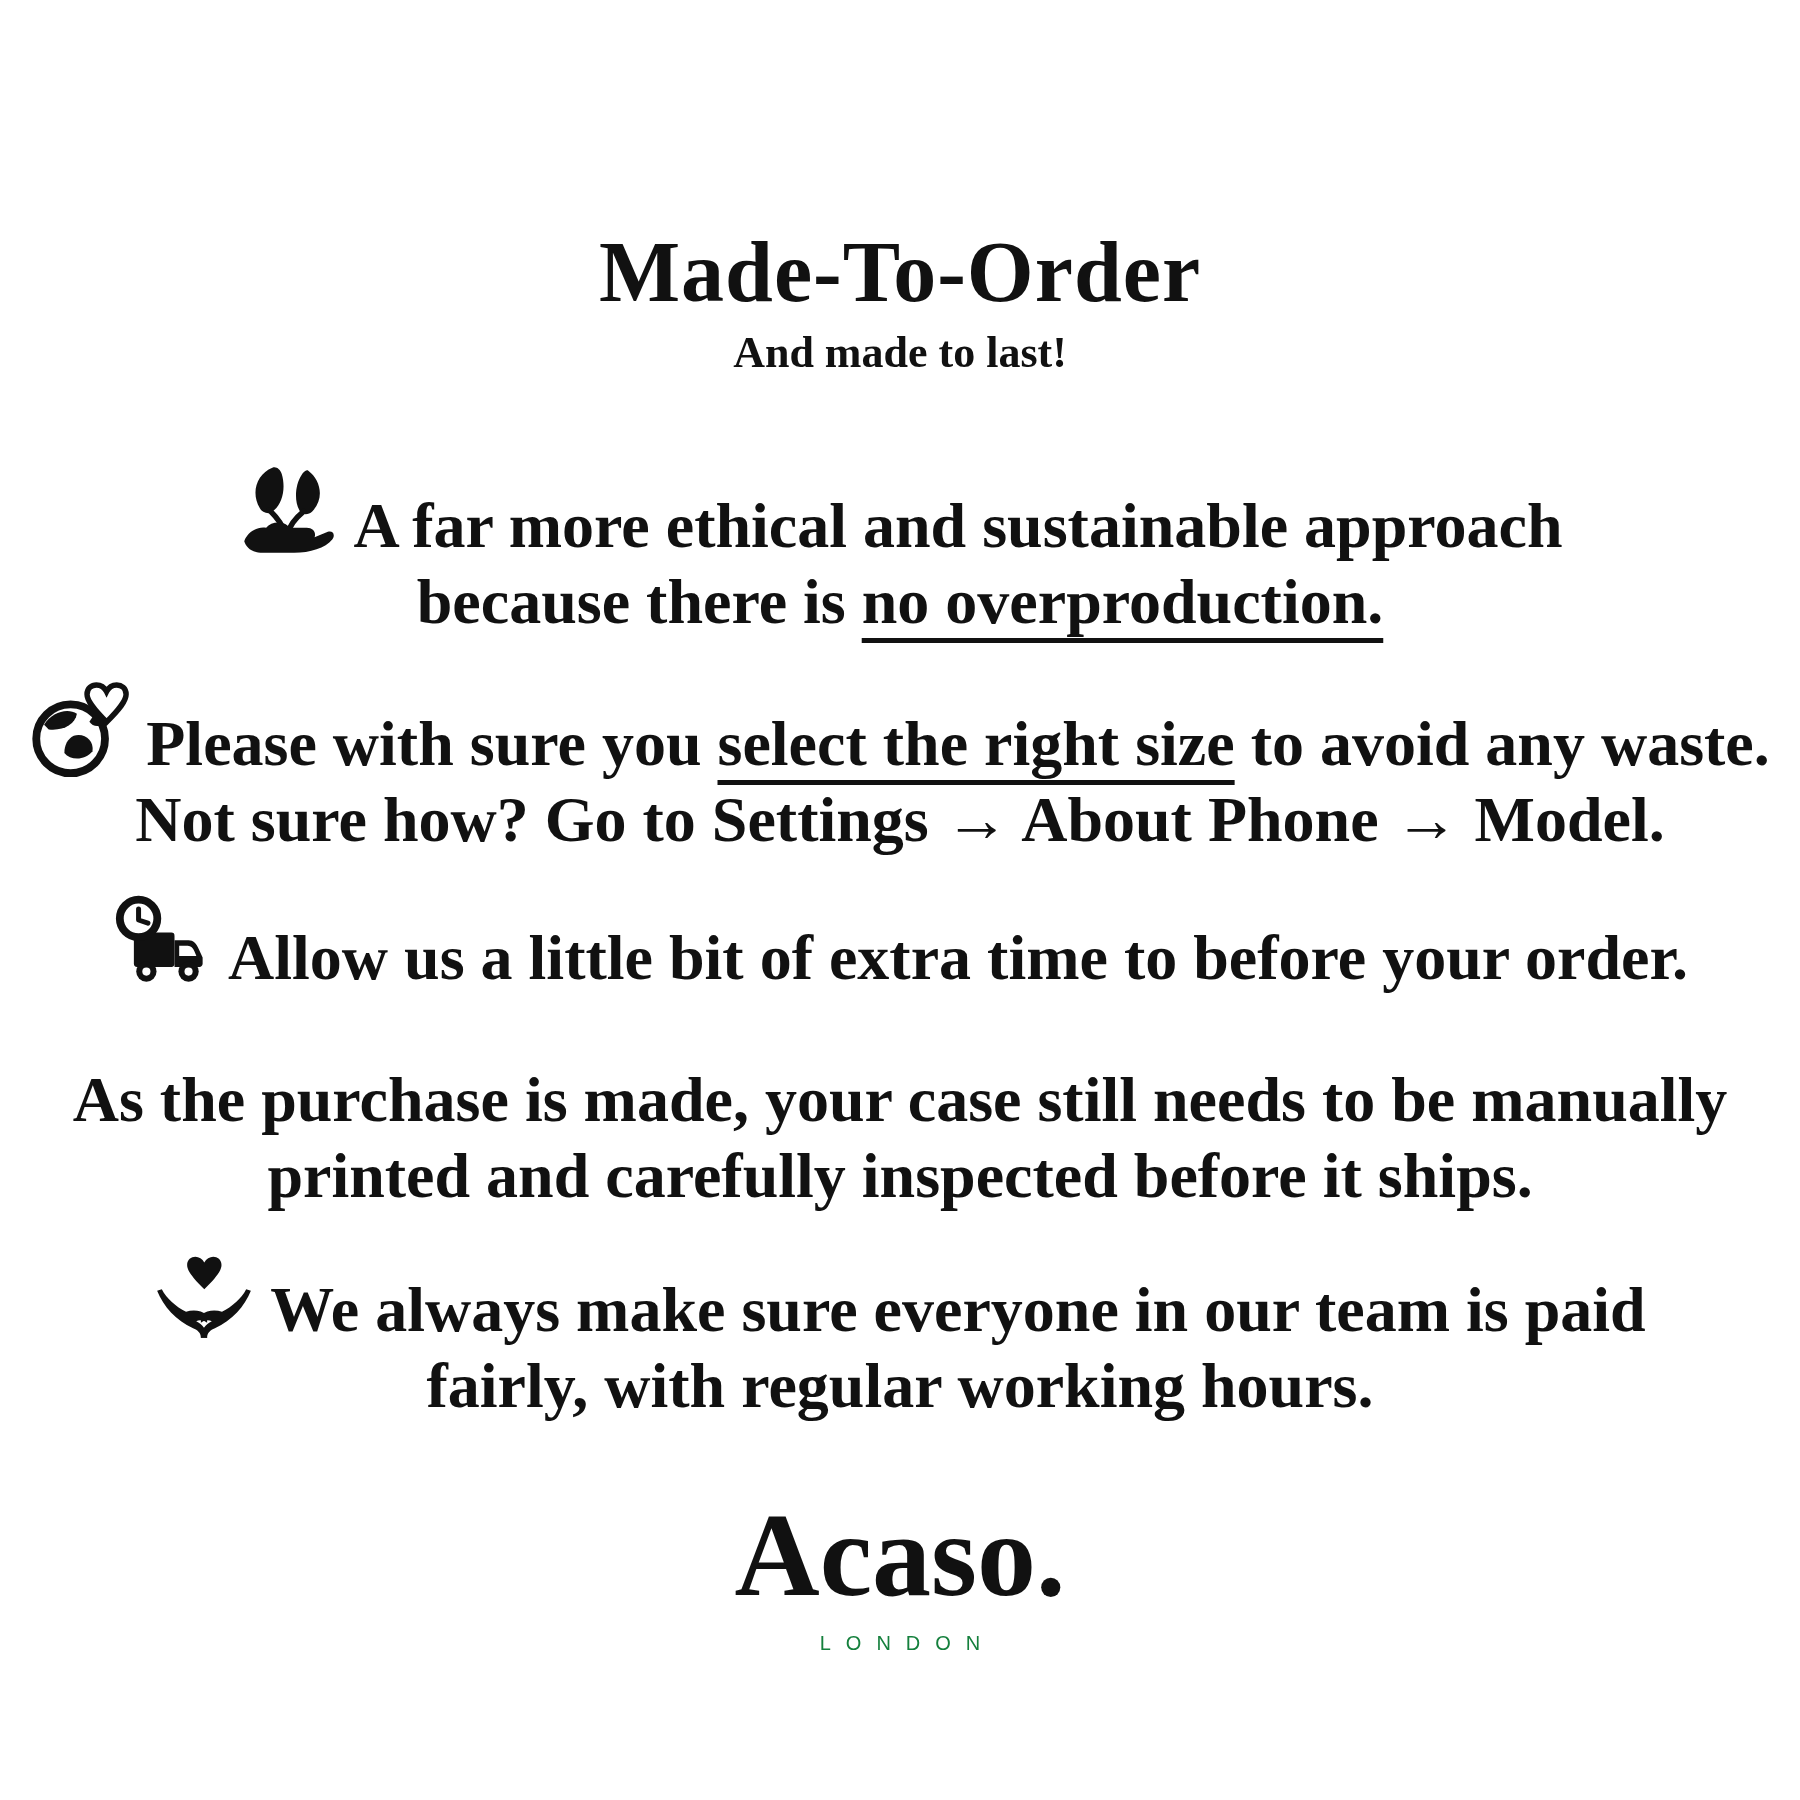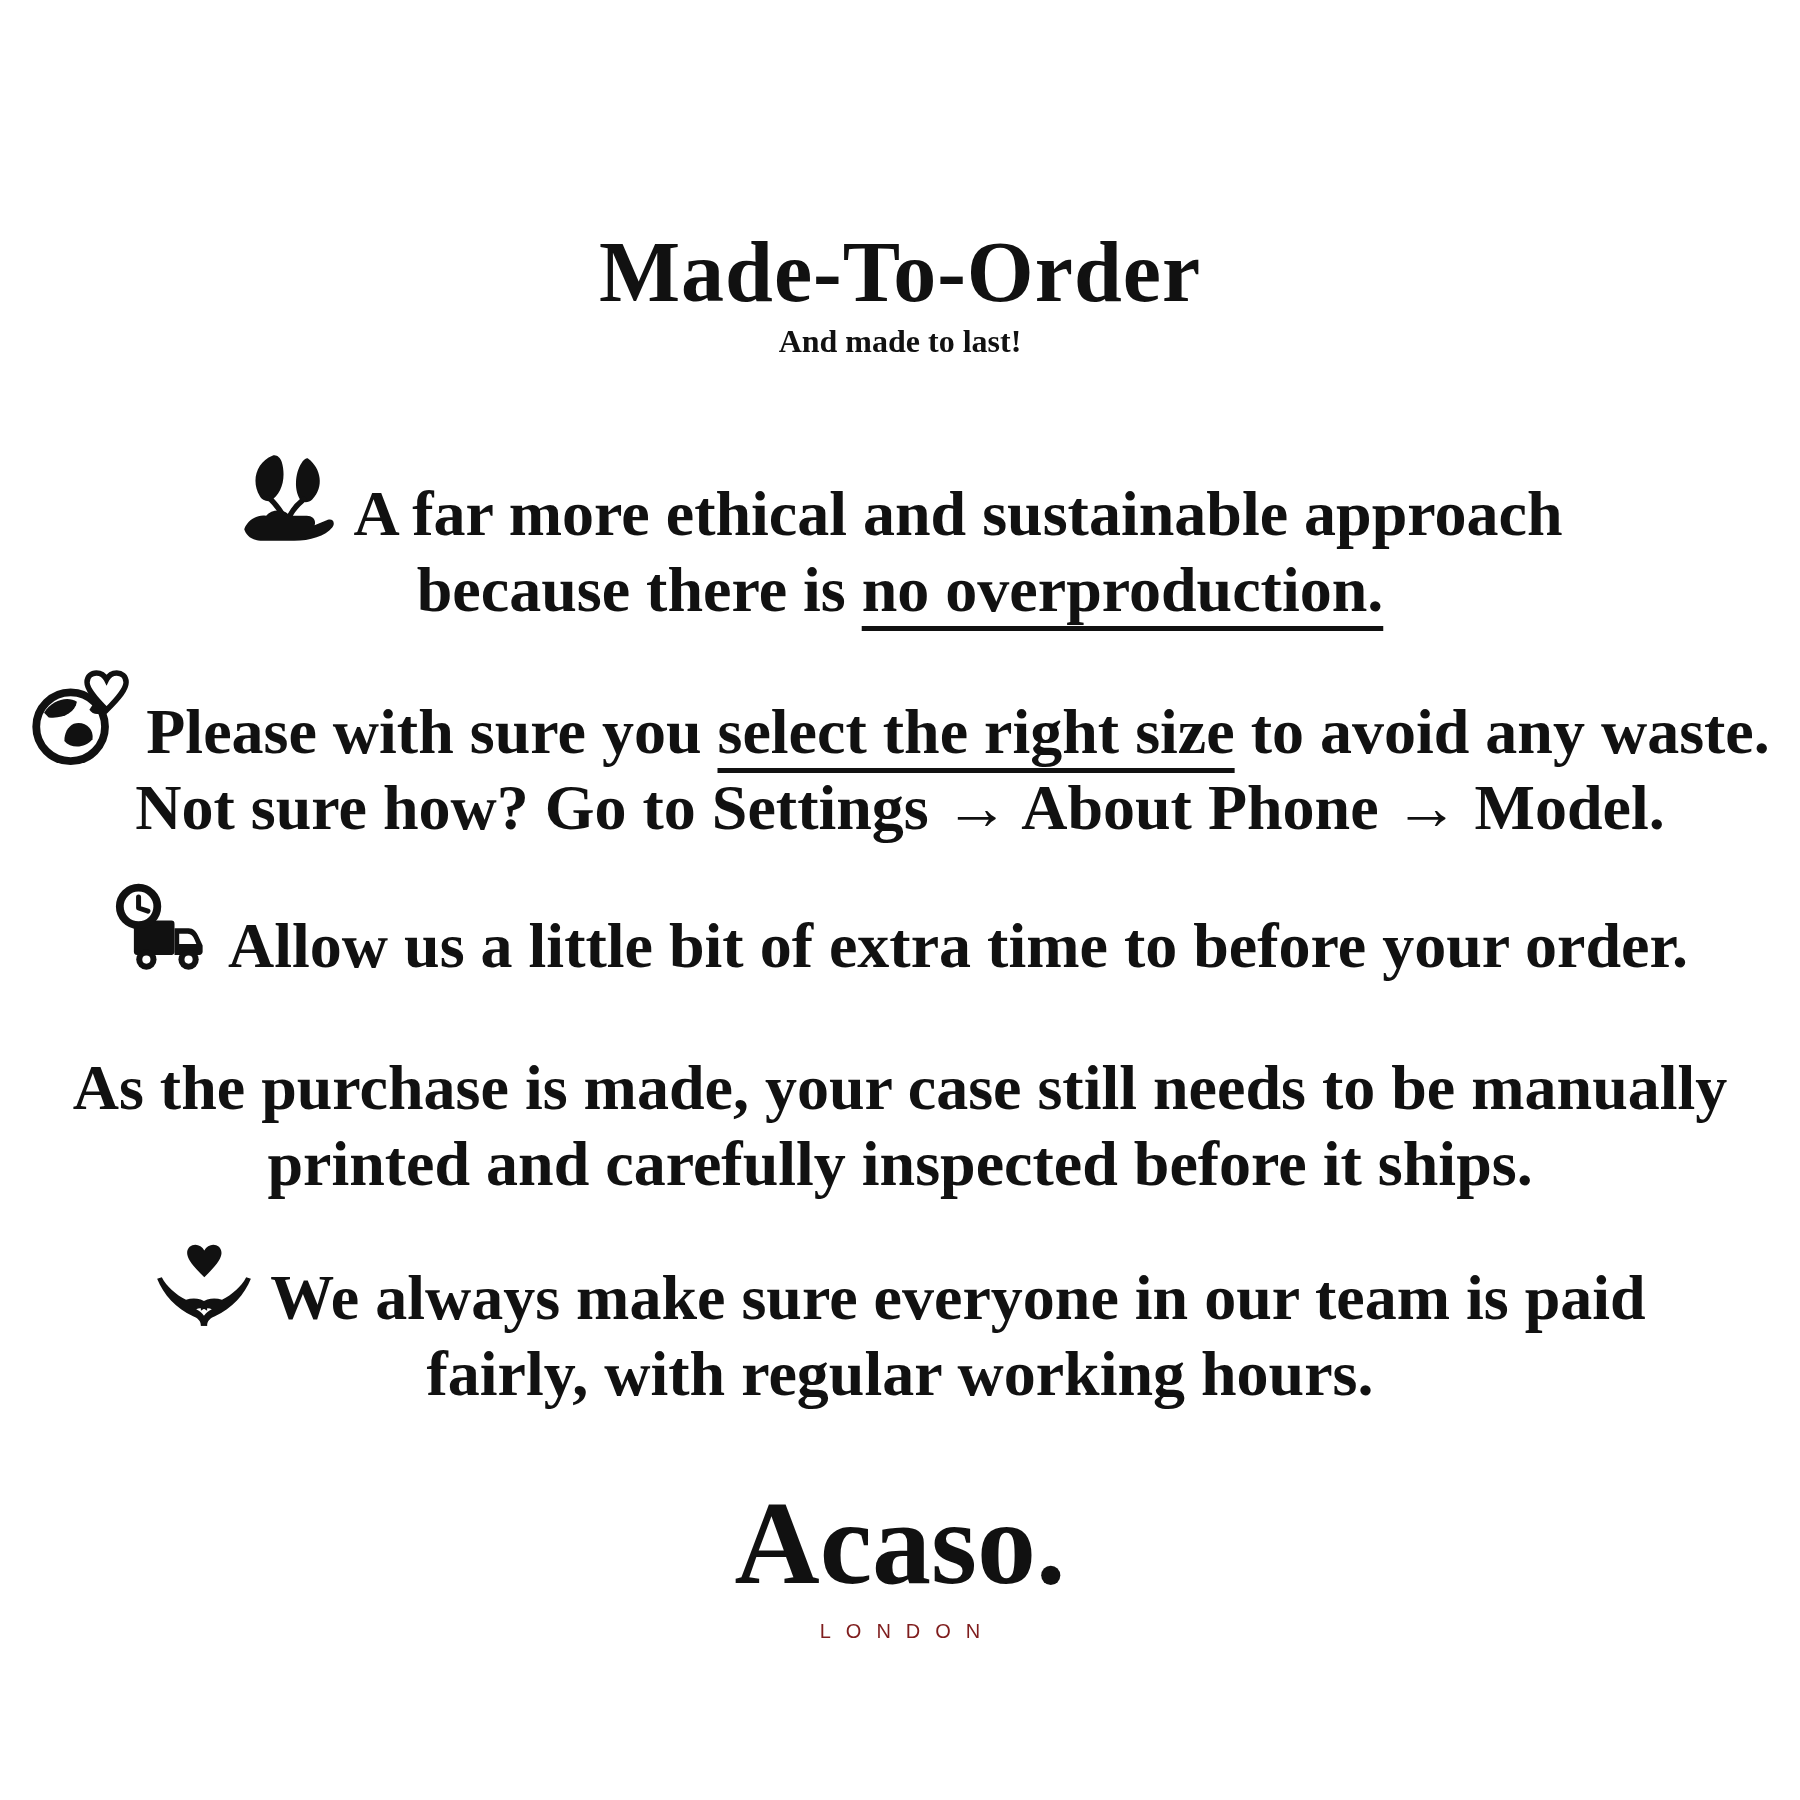--- a/index.html
+++ b/index.html
@@ -19,22 +19,23 @@
     overflow: hidden;
   }
   .header { padding-top: 226px; }
   .title {
     font-size: 86px;
     line-height: 92px;
     margin: 0;
     letter-spacing: 1px;
   }
   .subtitle {
-    font-size: 32px;
+    font-size: 44px;
     line-height: 46px;
+    margin-top: 12px;
   }
   .para {
     font-size: 64px;
     line-height: 76px;
     white-space: nowrap;
   }
   .para .line { display: block; }
   .m1 { margin-top: 112px; }
   .m2 { margin-top: 66px; }
   .m3 { margin-top: 62px; }
@@ -67,21 +68,21 @@
     line-height: 120px;
     letter-spacing: 0px;
   }
   .city {
     margin-top: 16px;
     font-family: "Liberation Sans", sans-serif;
     font-weight: 400;
     font-size: 20px;
     letter-spacing: 15px;
     text-indent: 15px;
-    color: #7f1d1d;
+    color: #15803d;
   }
   .ink { fill: #111111; }
   .paper { fill: #ffffff; }
 </style>
 </head>
 <body>
 
 <div class="canvas">
 
   <div class="header">

